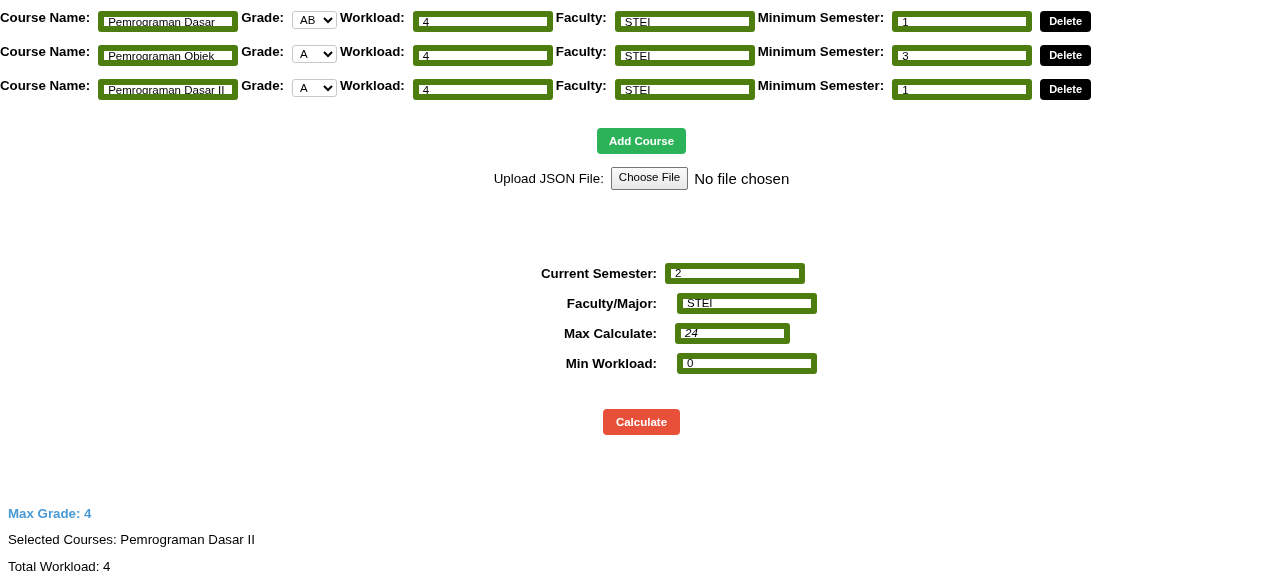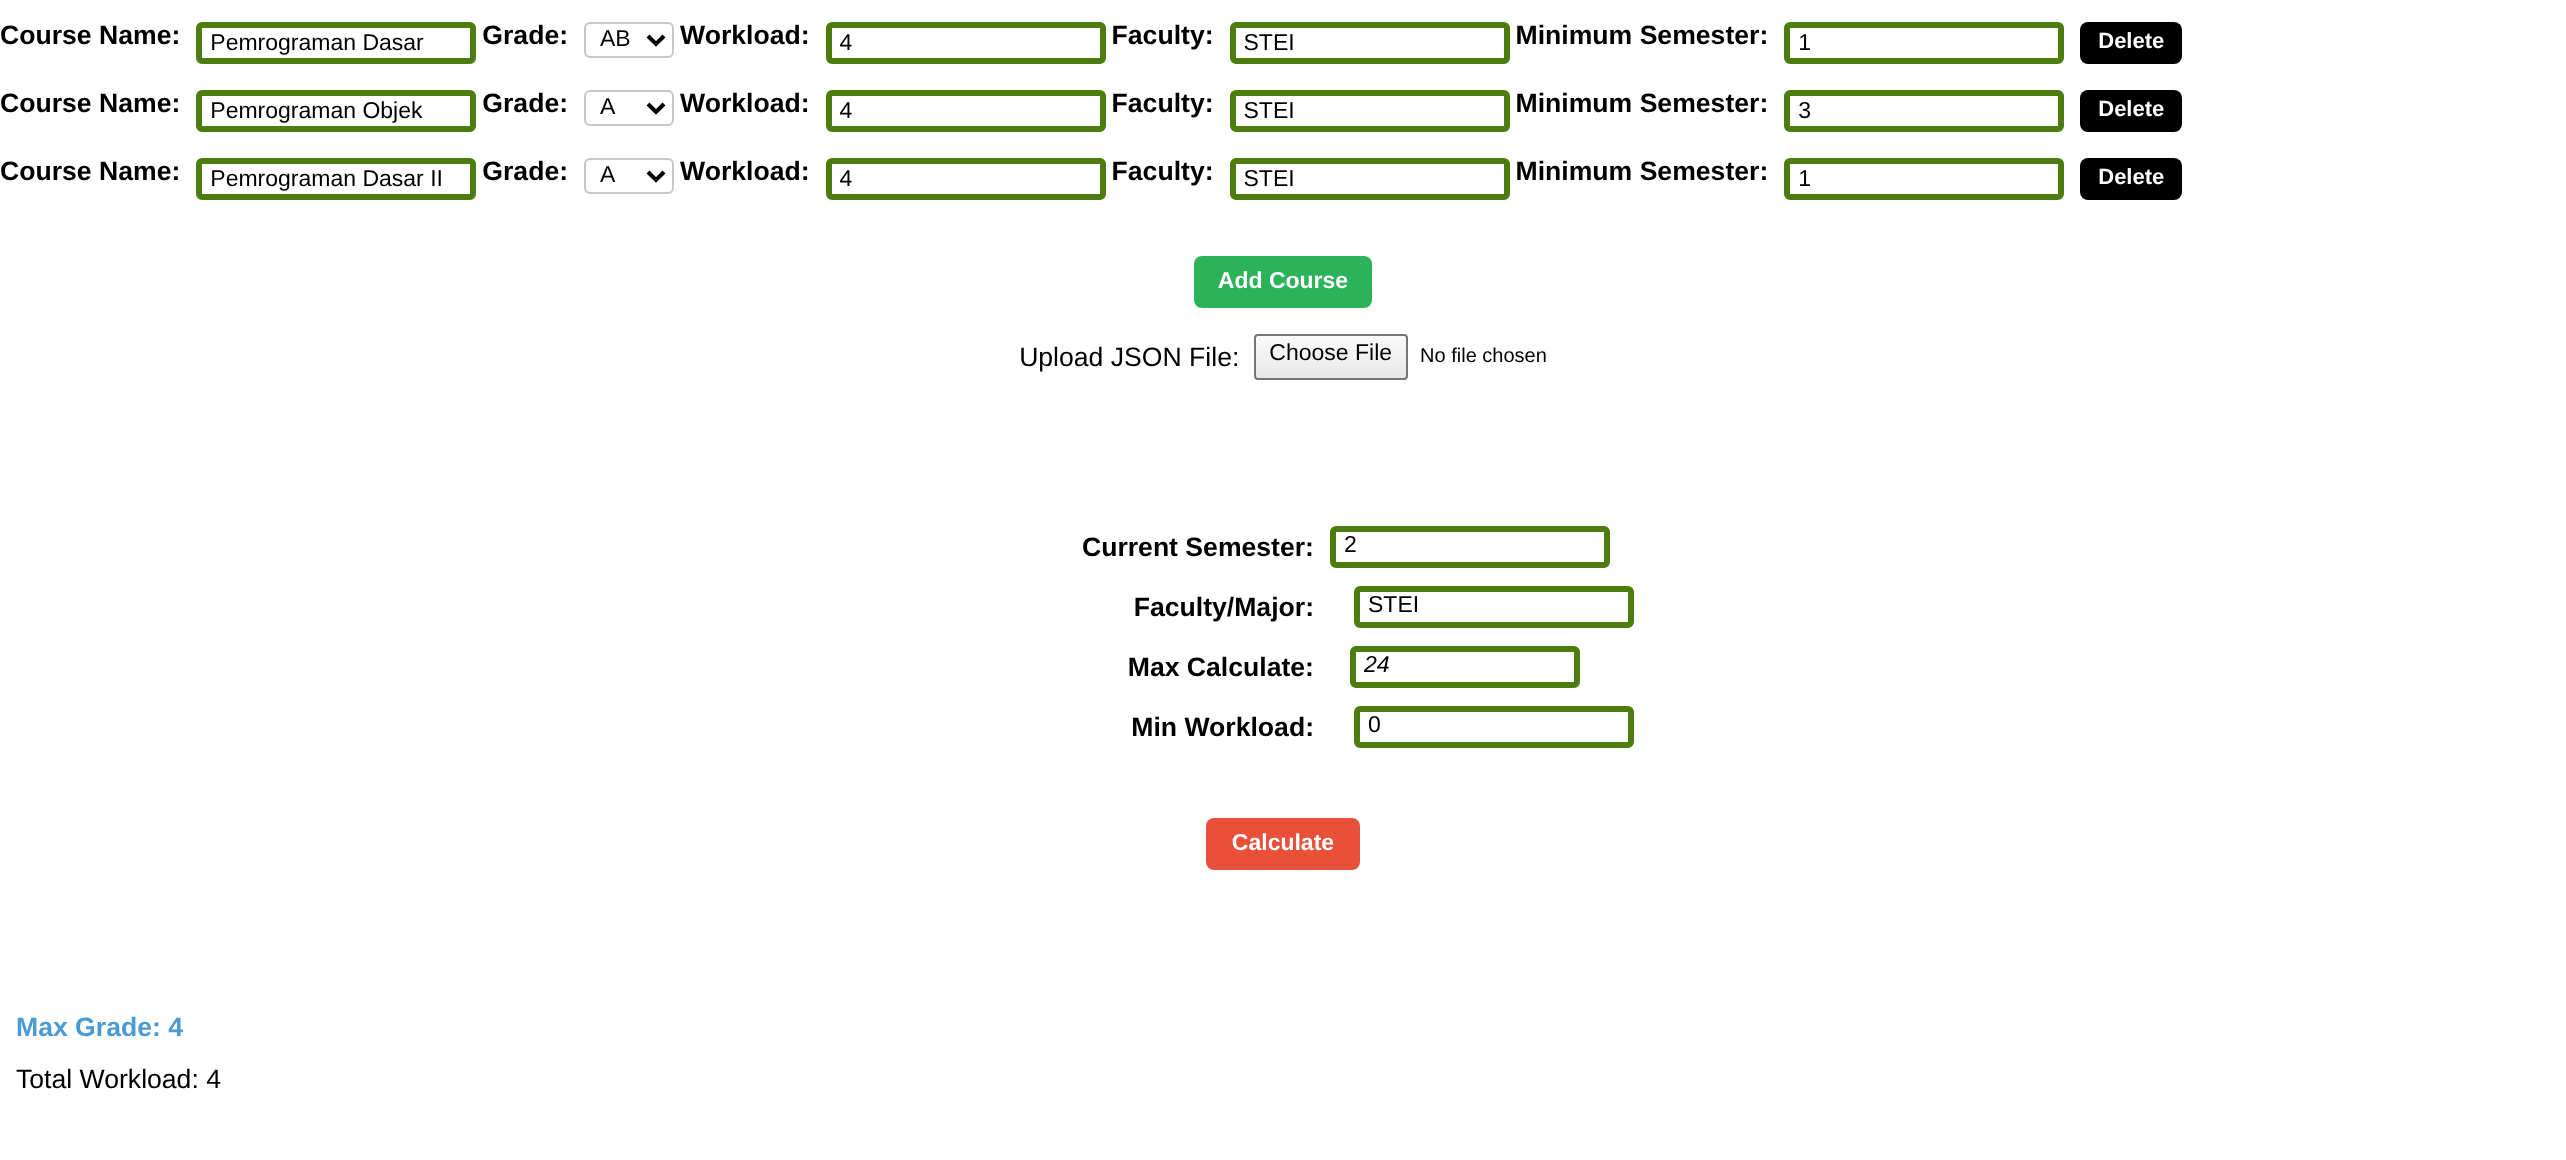--- a/index.html
+++ b/index.html
@@ -31,21 +31,21 @@
     font-weight: bold;
     font-size: 13.3px;
     white-space: nowrap;
     line-height: 1;
   }
   .txt-input {
     font-family: "Liberation Sans", sans-serif;
     font-size: 11.5px;
     color: #000;
     background: #ffffff;
-    border: 3px solid #4d7c0f;
+    border: 6px solid #4d7c0f;
     border-radius: 3px;
     height: 21px;
     box-sizing: border-box;
     padding: 0 4px;
     outline: none;
   }
   .in-coursename { width: 140px; margin-left: 8px; margin-right: 3px; }
   .in-workload  { width: 140px; margin-left: 8px; margin-right: 3px; }
   .in-faculty   { width: 140px; margin-left: 8px; margin-right: 3px; }
   .in-minsem    { width: 140px; margin-left: 8px; margin-right: 8px; }
@@ -118,21 +118,21 @@
     color: #000;
     background: linear-gradient(#fafafa, #e8e8e8);
     border: 1px solid #767676;
     border-radius: 2px;
     padding: 1px 7px;
     height: 19px;
     line-height: 16px;
     cursor: pointer;
   }
   .file-status {
-    font-size: 10px;
+    font-size: 15px;
     color: #000;
   }
 
   
   .settings {
     margin-top: 68px;
   }
   .settings-row {
     display: flex;
     align-items: center;
@@ -273,14 +273,15 @@
   </div>
 
   <div class="center-block">
     <button class="calculate-btn">Calculate</button>
   </div>
 
 </div>
 
 <div class="results">
   <p class="result-heading">Max Grade: 4</p>
+  <p class="result-line">Selected Courses: Pemrograman Dasar II</p>
   <p class="result-line">Total Workload: 4</p>
 </div>
 
 </body></html>

